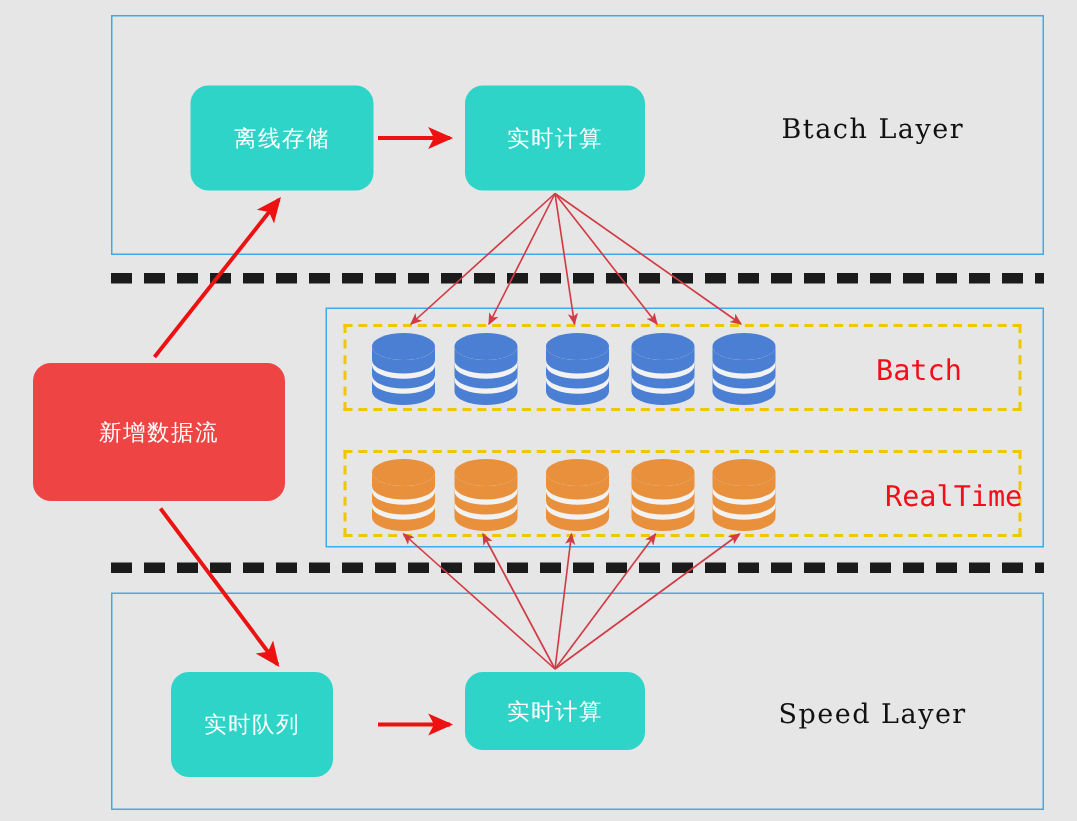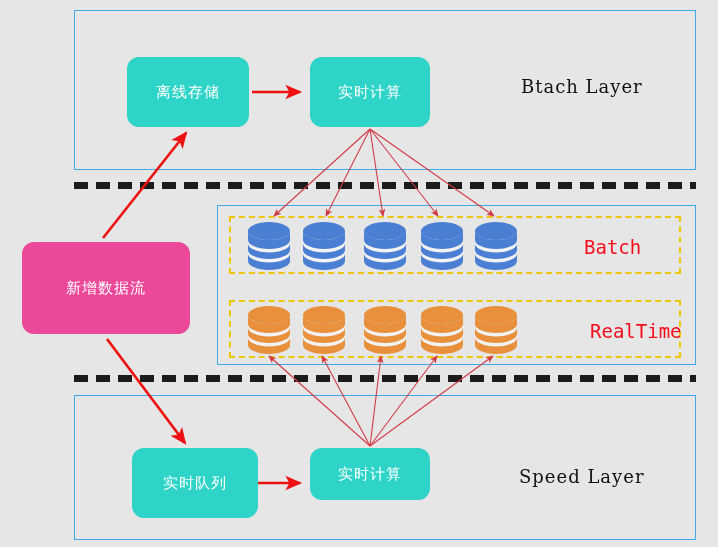--- a/index.html
+++ b/index.html
@@ -58,26 +58,26 @@
     border-radius: 12px;
     display: flex;
     align-items: center;
     justify-content: center;
     color: #ffffff;
     font-size: 15px;
     letter-spacing: 1px;
     box-sizing: border-box;
   }
   .box.teal { background: #2fd4c8; }
-  .box.blue { background: #ec4899; }
+  .box.blue { background: #ef4444; }
 
   #box-offline-storage { left: 127px; top: 57px;  width: 122px; height: 70px; }
   #box-offline-compute { left: 310px; top: 57px;  width: 120px; height: 70px; }
   #box-newdata         { left: 22px;  top: 242px; width: 168px; height: 92px; }
-  #box-rt-queue        { left: 132px; top: 448px; width: 126px; height: 70px; }
+  #box-rt-queue        { left: 114px; top: 448px; width: 108px; height: 70px; }
   #box-rt-compute      { left: 310px; top: 448px; width: 120px; height: 52px; }
 
   
   .group-dashed {
     position: absolute;
     border: 2px dashed #edc700;
     box-sizing: border-box;
   }
   #group-batch    { left: 229px; top: 216px; width: 452px; height: 58px; }
   #group-realtime { left: 229px; top: 300px; width: 452px; height: 58px; }

